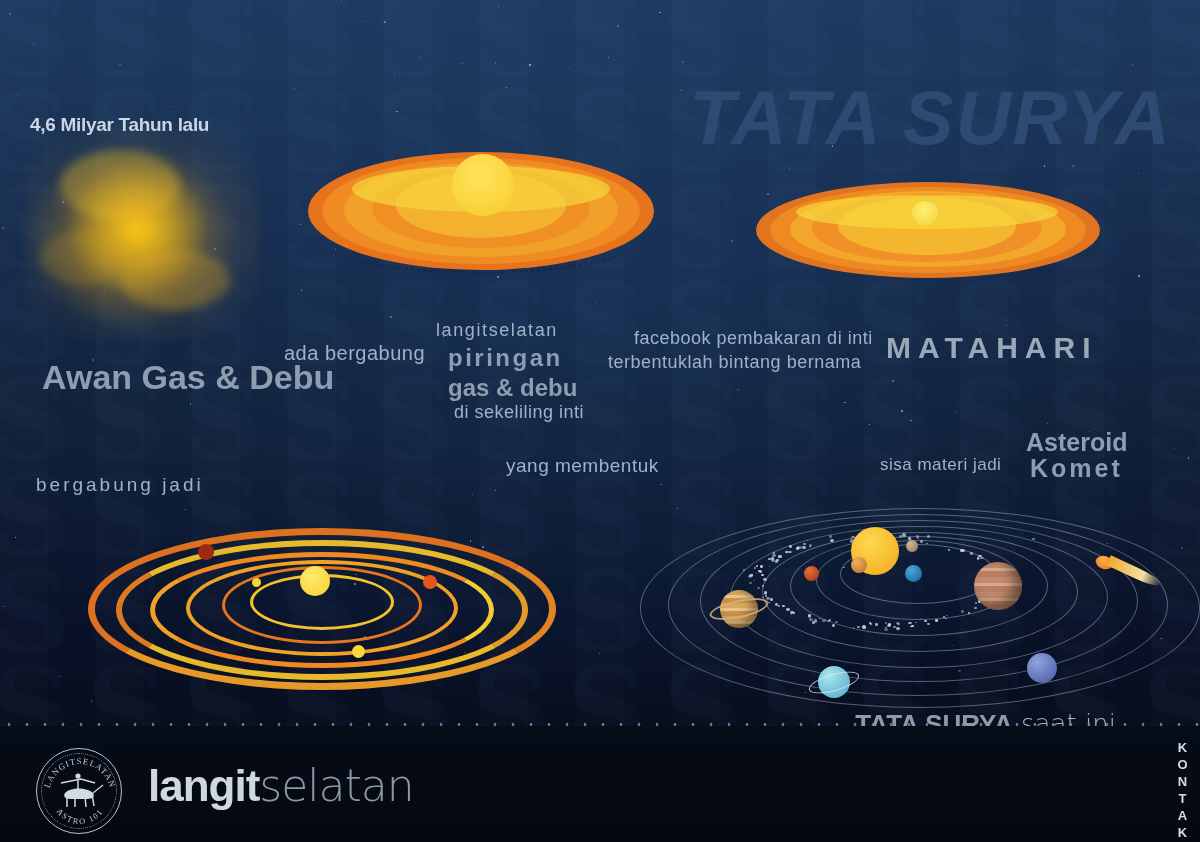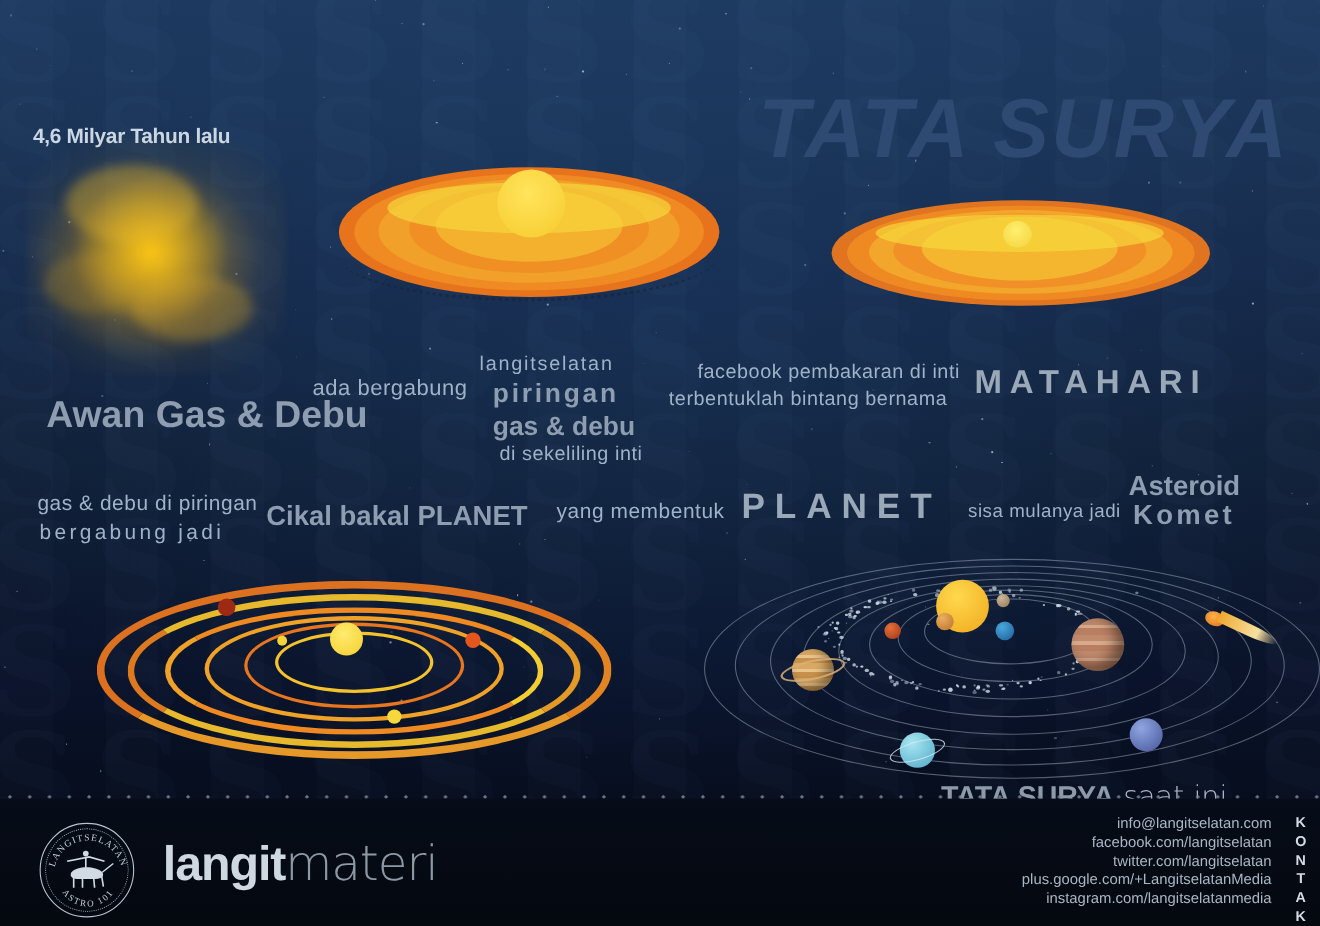--- a/index.html
+++ b/index.html
@@ -379,30 +379,27 @@
   <div class="txt cap-light" style="left:436px;top:320px;font-size:18px;letter-spacing:1.6px;">langitselatan</div>
   <div class="txt cap-bold" style="left:448px;top:344px;font-size:24px;letter-spacing:2.5px;">piringan</div>
   <div class="txt cap-bold" style="left:448px;top:374px;font-size:24px;">gas &amp; debu</div>
   <div class="txt cap-light" style="left:454px;top:402px;font-size:18px;">di sekeliling inti</div>
 
   <div class="txt cap-light" style="left:634px;top:328px;font-size:18px;">facebook pembakaran di inti</div>
   <div class="txt cap-bold" style="left:886px;top:331px;font-size:30px;letter-spacing:7px;color:#9aa8b8;">MATAHARI</div>
 
   <div class="txt cap-light" style="left:608px;top:352px;font-size:18px;">terbentuklah bintang bernama</div>
 
-  <div class="txt cap-light" style="left:34px;top:448px;font-size:19px;">gas &amp; debu di piringan</div>
   <div class="txt cap-light" style="left:36px;top:474px;font-size:19px;letter-spacing:3px;">bergabung jadi</div>
 
-  <div class="txt cap-bold" style="left:242px;top:455px;font-size:25px;">Cikal bakal PLANET</div>
 
   <div class="txt cap-light" style="left:506px;top:455px;font-size:19px;">yang membentuk</div>
 
-  <div class="txt cap-bold" style="left:674px;top:442px;font-size:32px;letter-spacing:9px;color:#9aa8b8;">PLANET</div>
-
-  <div class="txt cap-light" style="left:880px;top:455px;font-size:17px;">sisa mulanya jadi</div>
+
+  <div class="txt cap-light" style="left:880px;top:455px;font-size:17px;">sisa materi jadi</div>
 
   <div class="txt cap-bold" style="left:1026px;top:428px;font-size:25px;">Asteroid</div>
   <div class="txt cap-bold" style="left:1030px;top:454px;font-size:25px;letter-spacing:3px;">Komet</div>
 
   <div>
     <div class="orbit" style="left:88px;top:528px;width:468px;height:162px;border:7px solid #e8761f;border-color:#e8761f #ef8a22 #f2a02a #e8761f;opacity:.95;"></div>
     <div class="orbit" style="left:116px;top:540px;width:412px;height:140px;border:6px solid #f3c22d;border-color:#f3c22d #f0a127 #f3c22d #e9801f;opacity:.95;"></div>
     <div class="orbit" style="left:150px;top:552px;width:344px;height:116px;border:5px solid #ef8a22;border-color:#ef8a22 #f4cd33 #ef8a22 #f0a127;"></div>
     <div class="orbit" style="left:186px;top:560px;width:272px;height:96px;border:4px solid #f0a127;"></div>
     <div class="orbit" style="left:222px;top:566px;width:200px;height:78px;border:3.5px solid #e8761f;"></div>
@@ -631,25 +628,18 @@
         <path d="M41 31 L41 40"></path>
         <circle cx="41" cy="27" r="2.6" fill="#d2dbe4" stroke="none"></circle>
         <path d="M30 46 L30 58 M38 47 L38 58 M48 47 L49 58 M55 45 L57 57"></path>
         <path d="M28 44 C33 38, 50 38, 56 44 C58 47, 56 50, 50 50 L33 50 C28 50, 26 47, 28 44 Z" fill="#d2dbe4" stroke="none"></path>
         <path d="M56 44 L66 36" stroke-width="1.3"></path>
       </g>
     </svg>
   </div>
 
   <div class="brand">
-    <b>langit</b><span>materi</span>
+    <b>langit</b><span>selatan</span>
   </div>
 
-  <div class="contact" id="contact-list">
-      <div>info@langitselatan.com</div>
-      <div>facebook.com/langitselatan</div>
-      <div>twitter.com/langitselatan</div>
-      <div>plus.google.com/+LangitselatanMedia</div>
-      <div>instagram.com/langitselatanmedia</div>
-    </div>
   <div class="kontak">KONTAK</div>
 
 </div>
 
 </body></html>

